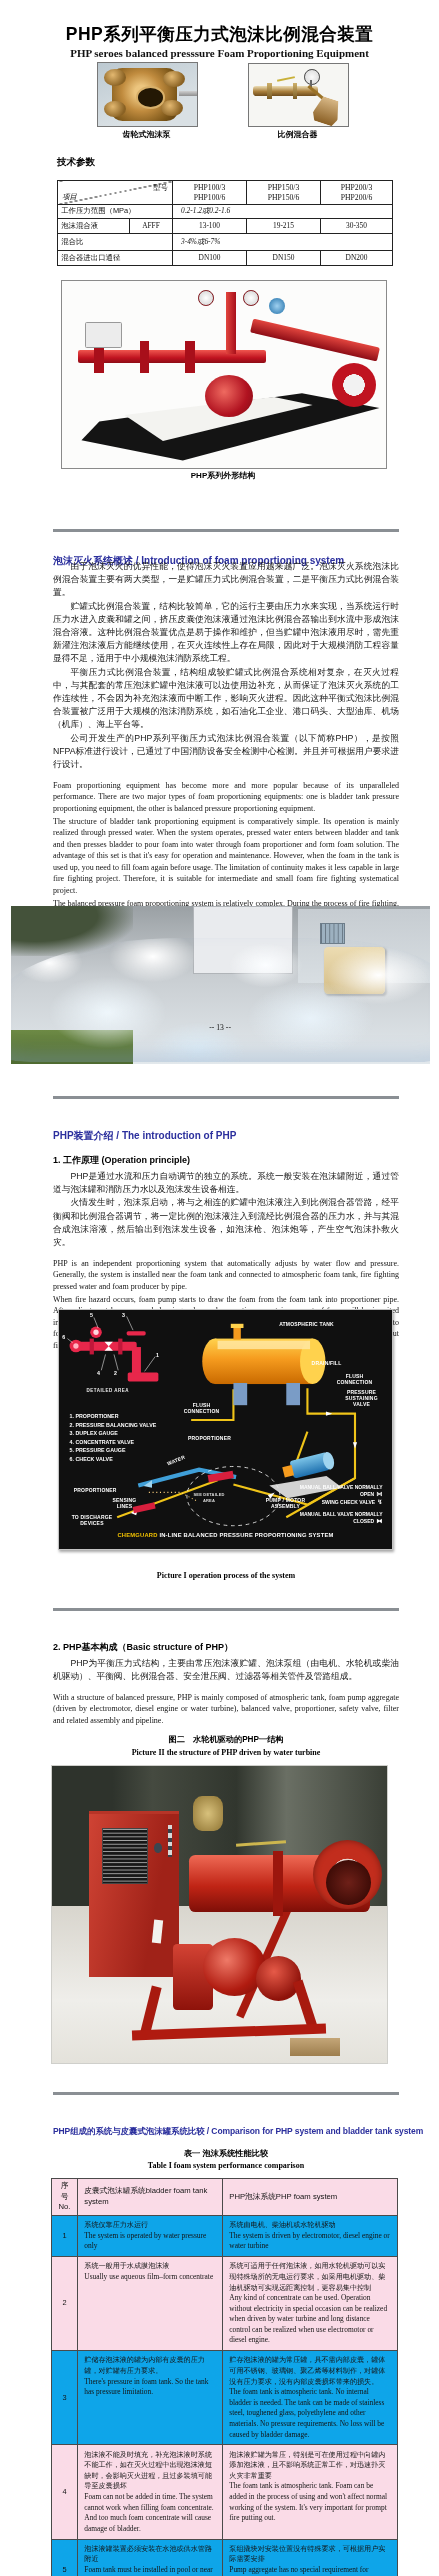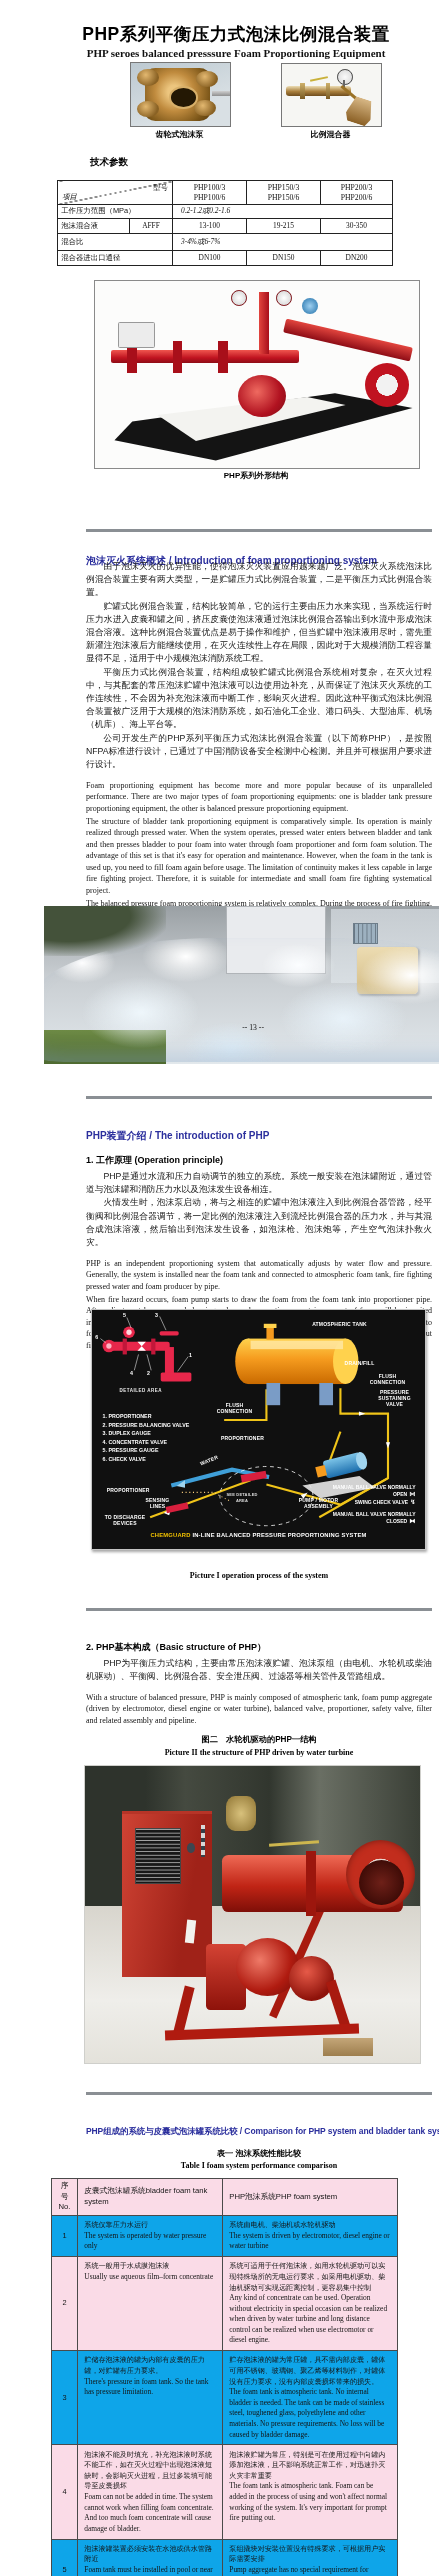--- a/index.html
+++ b/index.html
@@ -1,18 +1,18 @@
 <!DOCTYPE html>
 <html style="font-size:8.5px"><head>
 <meta charset="utf-8">
 <style>
   html,body{margin:0;padding:0;background:#ffffff;}
   .page{position:relative;width:439px;height:2576px;margin:0 auto;background:#fff;overflow:hidden;
         font-family:"Liberation Sans","DejaVu Sans",sans-serif;color:#1a1a1a;}
-  .abs{position:absolute;margin-left:33px;}
+  .abs{position:absolute;}
 
   
   .doc-title{left:0;right:0;top:22px;text-align:center;font-size:17.5px;font-weight:bold;letter-spacing:0.5px;color:#000;}
   .doc-subtitle{left:0;right:0;top:47px;text-align:center;font-size:11px;font-weight:bold;color:#111;
                 font-family:"Liberation Serif","DejaVu Serif",serif;}
 
   
   .fig-box{border:0.5px solid #777;background:#eef1f3;overflow:hidden;}
   .fig-left{left:97px;top:62px;width:99px;height:63px;background:linear-gradient(160deg,#bcc9d1,#d9e0e4 70%);}
   .fig-right{left:248px;top:63px;width:99px;height:62px;background:#f6f6f3;}

